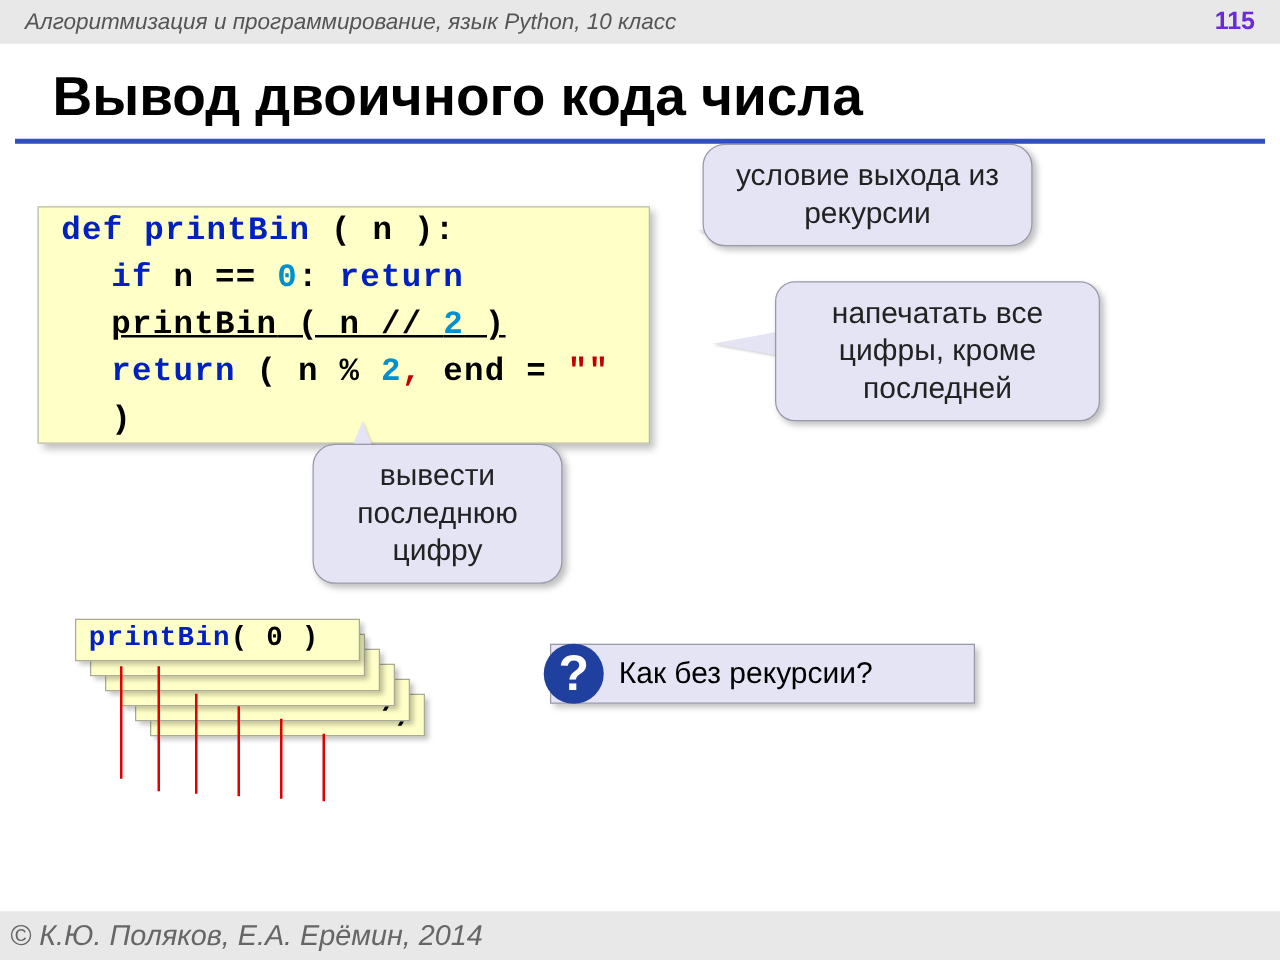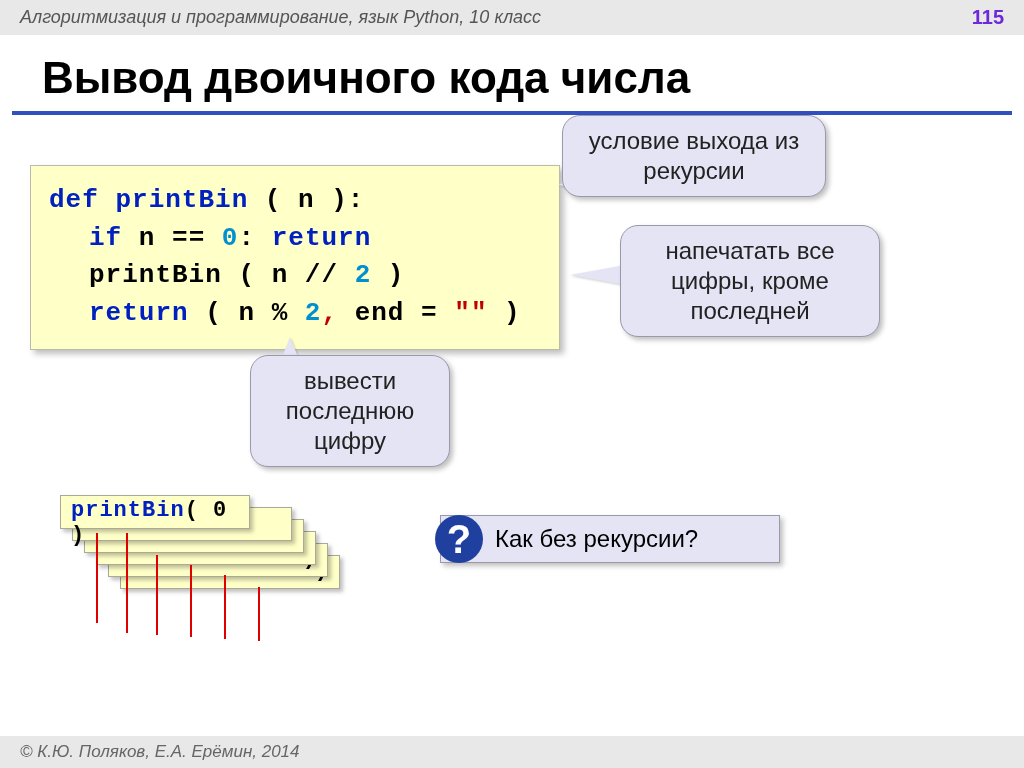--- a/index.html
+++ b/index.html
@@ -27,25 +27,25 @@
     color: #000;
     padding: 18px 30px 8px 30px;
     border-bottom: 4px solid #3050c0;
     margin: 0 12px;
   }
   .content { position: relative; padding: 20px 30px; height: 640px; }
 
   .code-box {
     position: absolute;
     left: 30px; top: 50px;
-    width: 530px;
+    width: 490px;
     background: #ffffc8;
     border: 1px solid #bba;
     box-shadow: 4px 4px 6px rgba(0,0,0,0.25);
-    padding: 16px 18px;
+    padding: 0 18px;
     font-family: "Courier New", monospace;
     font-size: 26px;
     line-height: 1.45;
     font-weight: bold;
     letter-spacing: 1px;
   }
   .kw-blue { color: #0020c0; }
   .ident  { color: #000; }
   .punct  { color: #000; }
   .num    { color: #0090d0; }
@@ -58,21 +58,21 @@
     border: 1px solid #99a;
     border-radius: 18px;
     padding: 10px 22px;
     font-size: 24px;
     color: #222;
     text-align: center;
     box-shadow: 3px 3px 5px rgba(0,0,0,0.25);
     line-height: 1.25;
   }
   #co1 { left: 562px; top: 0px; width: 264px; }
-  #co2 { left: 620px; top: 110px; width: 260px; }
+  #co2 { left: 620px; top: 110px; width: 260px; border-radius: 16px; }
   #co3 { left: 250px; top: 240px; width: 200px; text-align: center; }
 
   
   .tail1 {
     position: absolute; left: 560px; top: 55px;
     border-top: 20px solid transparent;
     border-bottom: 0px solid transparent;
     border-right: 40px solid #e4e4f4;
     transform: rotate(15deg);
     filter: drop-shadow(1px 1px 1px rgba(0,0,0,0.2));
@@ -95,21 +95,21 @@
   .stack {
     position: absolute;
     left: 60px; top: 380px;
     width: 300px; height: 120px;
   }
   .stack-card {
     position: absolute;
     background: #ffffc8;
     border: 1px solid #aa9;
     box-shadow: 3px 3px 4px rgba(0,0,0,0.25);
-    width: 190px; height: 34px;
+    width: 228px; height: 34px;
     font-family: "Courier New", monospace;
     font-size: 22px; font-weight: bold;
     padding: 2px 10px;
     letter-spacing: 1px;
   }
   .stack-card .blue { color: #0020c0; }
   .stack-top { z-index: 10; }
 
   .redline {
     position: absolute; width: 2px; background: #e00000;
@@ -134,23 +134,23 @@
     font-size: 40px; font-weight: bold;
     display: flex; align-items: center; justify-content: center;
     margin-left: -6px; margin-right: 12px;
     flex-shrink: 0;
   }
 
   .footer {
     position: absolute;
     left: 0; right: 0; bottom: 0;
     background: #e8e8e8;
-    padding: 6px 20px;
+    padding: 6px 8px;
     display: flex; justify-content: space-between;
-    font-style: italic; color: #666; font-size: 17px;
+    font-style: italic; color: #666; font-size: 23px;
   }
 </style>
 </head>
 <body>
 
 <div class="header">
   <span>Алгоритмизация и программирование, язык Python, 10 класс</span>
   <span class="page-num">115</span>
 </div>
 
@@ -159,21 +159,21 @@
 <div class="content">
 
   <div class="code-box">
     <div>
       <span class="kw-blue">def</span>
       <span class="ident"> </span><span class="kw-blue">printBin</span><span class="punct"> ( n ):</span>
     </div>
     <div style="padding-left:40px;">
       <span class="kw-blue">if</span><span class="punct"> n == </span><span class="num">0</span><span class="punct">: </span><span class="kw-blue">return</span>
     </div>
-    <div style="padding-left:40px;">
+    <div style="padding-left:40px;text-decoration:underline;">
       <span class="ident">printBin</span><span class="punct"> ( n // </span><span class="num">2</span><span class="punct"> )</span>
     </div>
     <div style="padding-left:40px;">
       <span class="kw-blue">return</span><span class="punct"> ( n % </span><span class="num">2</span><span class="comma">,</span><span class="punct"> end = </span><span class="str">""</span><span class="punct"> )</span>
     </div>
   </div>
 
   <div class="tail1"></div>
   <div id="co1" class="callout">условие выхода из рекурсии</div>
 

